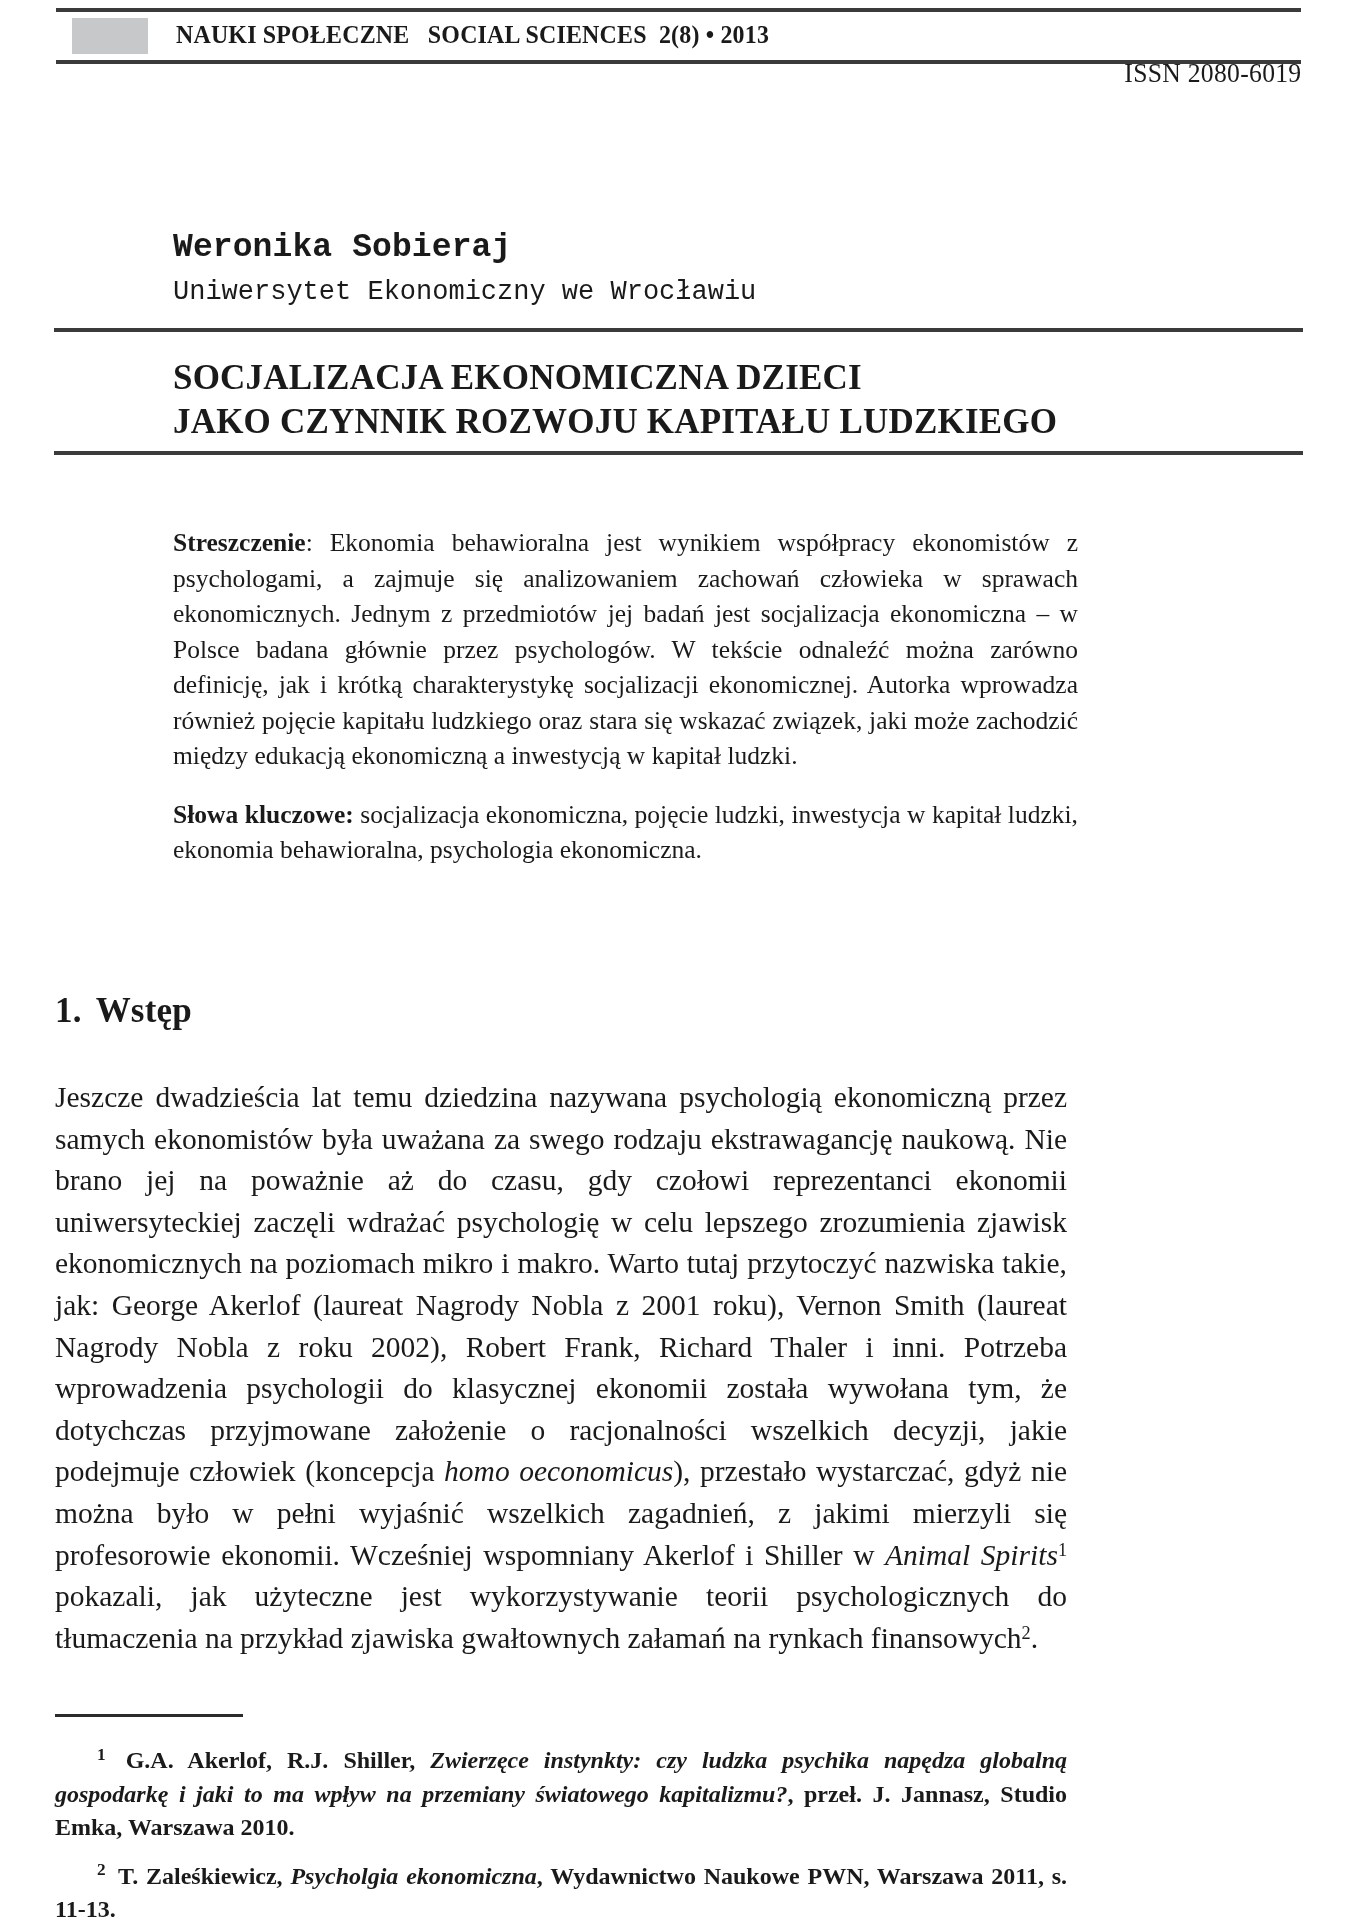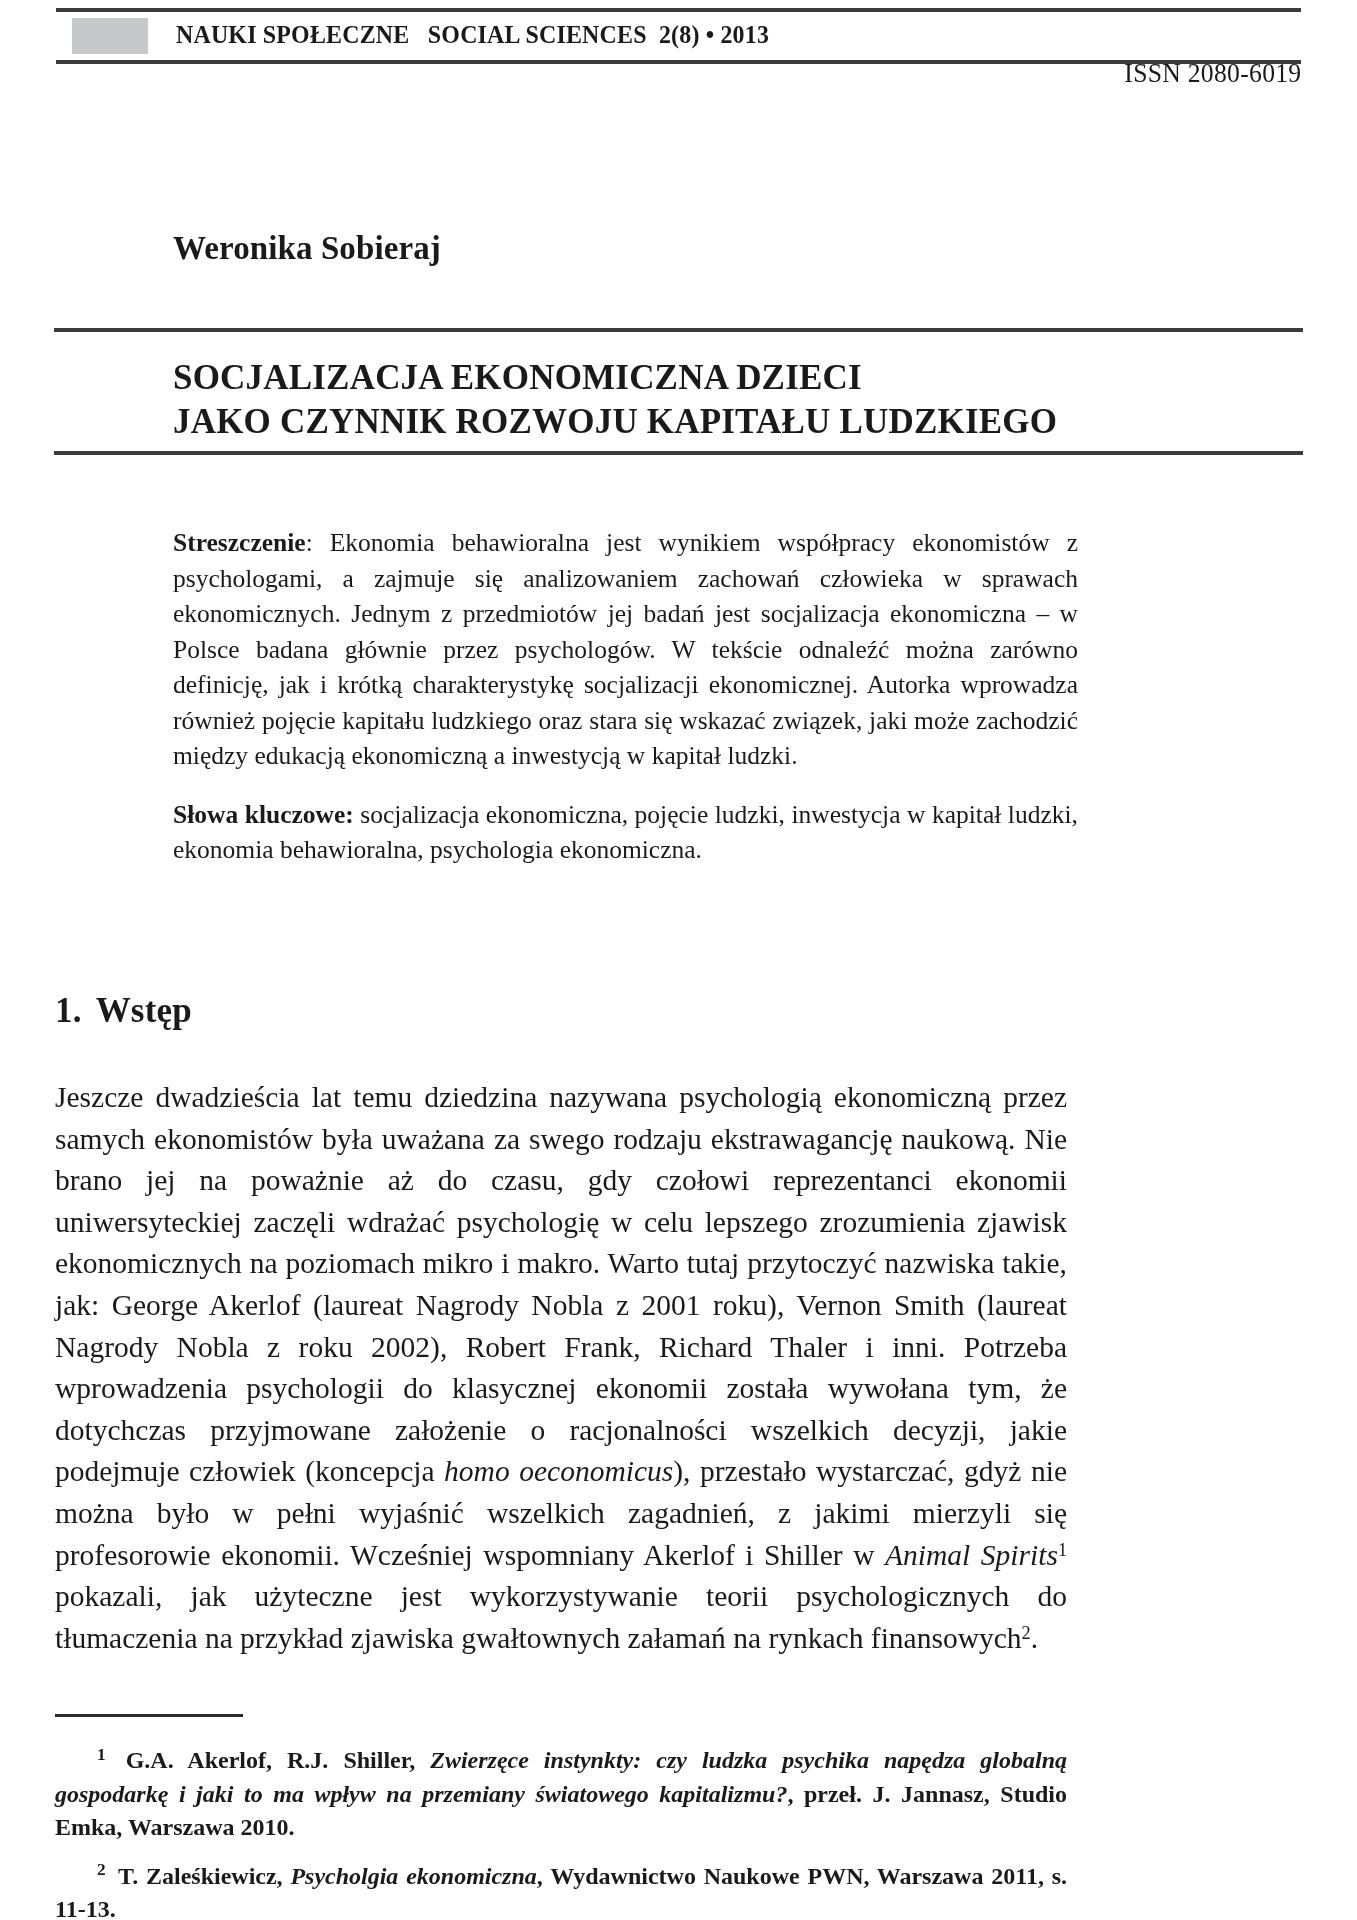--- a/index.html
+++ b/index.html
@@ -82,20 +82,21 @@
     transform: scaleX(0.95);
     transform-origin: right center;
   }
 
   
   .author-block {
     position: absolute;
     left: 173px;
     top: 228px;
     width: 900px;
+    font-family: Liberation Mono, monospace;
   }
   .author-name {
     font-size: 33px;
     font-weight: bold;
     line-height: 40px;
     letter-spacing: 0.1px;
     margin: 0;
   }
   .author-affil {
     font-size: 27px;
@@ -213,20 +214,21 @@
     <div class="rule-top"></div>
     <div class="swatch"></div>
     <div class="rh-text">NAUKI SPOŁECZNE   SOCIAL SCIENCES  2(8) • 2013</div>
     <div class="rule-bot"></div>
   </div>
 
   <div class="issn">ISSN 2080-6019</div>
 
   <div class="author-block">
     <div class="author-name">Weronika Sobieraj</div>
+    <div class="author-affil">Uniwersytet Ekonomiczny we Wrocławiu</div>
   </div>
 
   <div class="rule-heavy" id="rule-title-top"></div>
   <div class="title-block">
     <div class="title-line">SOCJALIZACJA EKONOMICZNA DZIECI</div>
     <div class="title-line">JAKO CZYNNIK ROZWOJU KAPITAŁU LUDZKIEGO</div>
   </div>
   <div class="rule-heavy" id="rule-title-bot"></div>
 
   <div class="abstract">

